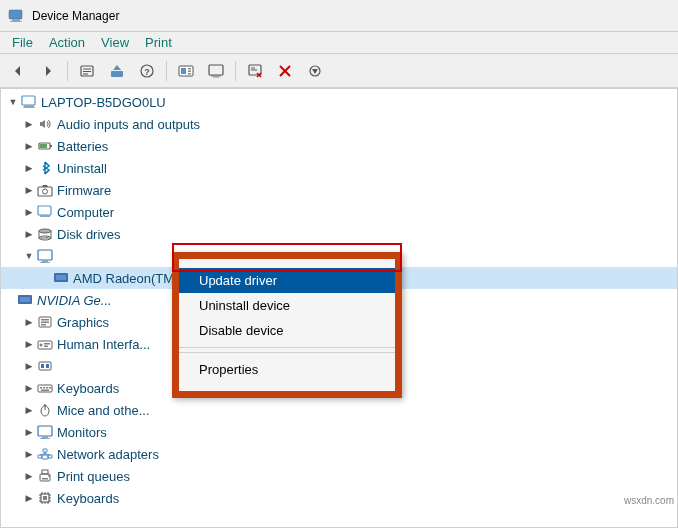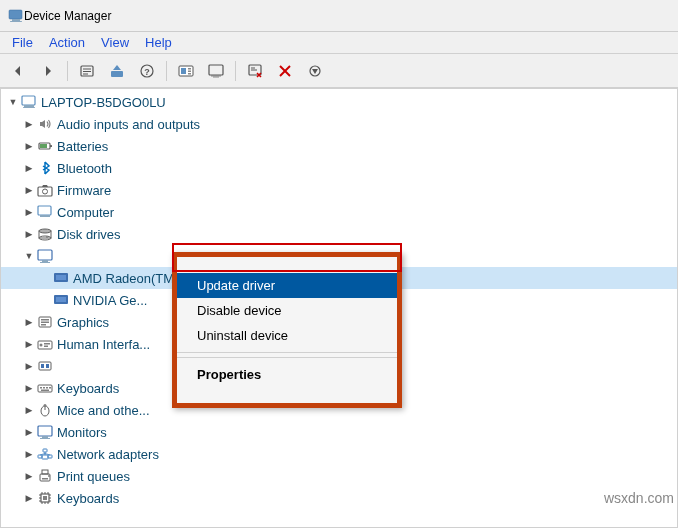--- a/index.html
+++ b/index.html
@@ -12,42 +12,42 @@
       overflow: hidden;
     }
 
     
     .title-bar {
       display: flex;
       align-items: center;
       background: #f0f0f0;
       height: 32px;
       padding: 0 8px;
-      gap: 0;
+      gap: 8px;
       border-bottom: 1px solid #ccc;
     }
     .title-bar-text {
       font-size: 12px;
       color: #000;
     }
 
     
     .menu-bar {
       display: flex;
       align-items: center;
       background: #f0f0f0;
       height: 22px;
       padding: 0 4px;
       border-bottom: 1px solid #d0d0d0;
     }
     .menu-item {
       padding: 2px 8px;
       cursor: default;
       font-size: 13px;
-      color: #1d4ed8;
+      color: #0f766e;
     }
 
     
     .toolbar {
       display: flex;
       align-items: center;
       background: #f0f0f0;
       height: 34px;
       padding: 2px 4px;
       border-bottom: 1px solid #d0d0d0;
@@ -130,41 +130,41 @@
       font-size: 13px;
       color: #0c4a6e;
     }
 
     
     .context-menu {
       position: absolute;
       top: 164px;
       left: 172px;
       background: #f5f5f5;
-      border: 5px solid #c2410c;
+      border: 7px solid #c2410c;
       box-shadow: 2px 2px 6px rgba(0,0,0,0.3);
       width: 230px;
       z-index: 100;
-      padding: 16px 0;
+      padding: 9px 0;
     }
 
     .context-menu-item {
       padding: 5px 20px;
       cursor: default;
       font-size: 13px;
       color: #000;
       display: flex;
       align-items: center;
     }
     .context-menu-item.highlighted {
       background: #0058a0;
       color: #fff;
     }
     .context-menu-item.bold {
-      font-weight: bold;
+      font-weight: normal;
       text-align: right;
     }
     .context-menu-separator {
       height: 1px;
       background: #d0d0d0;
       margin: 4px 0;
     }
 
     
     .highlight-box {
@@ -176,42 +176,42 @@
       border: 2px solid #cc0000;
       z-index: 101;
       pointer-events: none;
     }
 
     
     .watermark {
       position: absolute;
       bottom: 22px;
       right: 4px;
-      font-size: 14px;
+      font-size: 10px;
       color: #888;
       z-index: 5;
     }
   </style>
 </head>
 <body>
 
 <div class="title-bar">
   <svg width="16" height="16" viewBox="0 0 16 16">
     <rect x="1" y="2" width="13" height="9" rx="1" fill="#5c8fc0" stroke="#3a6fa0" stroke-width="0.5"></rect>
     <rect x="4" y="11" width="8" height="2" fill="#8aa8c0"></rect>
     <rect x="2" y="13" width="12" height="1" rx="0.5" fill="#8aa8c0"></rect>
   </svg>
   <span class="title-bar-text">Device Manager</span>
 </div>
 
 <div class="menu-bar">
   <div class="menu-item">File</div>
   <div class="menu-item">Action</div>
   <div class="menu-item">View</div>
-  <div class="menu-item">Help</div>
+  <div class="menu-item">Print</div>
 </div>
 
 <div class="toolbar">
 
   <button class="toolbar-btn" title="Back">
     <svg width="14" height="14" viewBox="0 0 14 14">
         <polygon points="9,2 4,7 9,12" fill="#555"></polygon>
       </svg>
   </button>
 
@@ -328,21 +328,21 @@
       <span class="tree-label">Batteries</span>
     </div>
 
     <div class="tree-item" style="padding-left:20px;">
       <span class="expand-arrow">▶</span>
       <span class="tree-icon">
         <svg width="16" height="16" viewBox="0 0 16 16">
           <path d="M8,2 L8,14 M8,2 L12,6 L6,10 M8,14 L12,10 L6,6" stroke="#0070c0" stroke-width="1.5" fill="none"></path>
         </svg>
       </span>
-      <span class="tree-label">Bluetooth</span>
+      <span class="tree-label">Uninstall</span>
     </div>
 
     <div class="tree-item" style="padding-left:20px;">
       <span class="expand-arrow">▶</span>
       <span class="tree-icon">
         <svg width="16" height="16" viewBox="0 0 16 16">
           <rect x="1" y="5" width="14" height="9" rx="1" fill="none" stroke="#606060" stroke-width="1.2"></rect>
           <circle cx="8" cy="9.5" r="2.5" fill="none" stroke="#606060" stroke-width="1"></circle>
           <path d="M5,5 L6,3 L10,3 L11,5" fill="#606060"></path>
         </svg>
@@ -389,21 +389,21 @@
       <span class="expand-arrow" style="visibility:hidden;">▶</span>
       <span class="tree-icon">
         <svg width="16" height="16" viewBox="0 0 16 16">
           <rect x="1" y="3" width="14" height="9" rx="1" fill="#4070b0"></rect>
           <rect x="3" y="5" width="10" height="5" fill="#6090d0"></rect>
         </svg>
       </span>
       <span class="tree-label">AMD Radeon(TM) Vega 8 Graphics</span>
     </div>
 
-    <div class="tree-item" style="padding-left:36px;">
+    <div class="tree-item" style="font-style:italic;">
       <span class="expand-arrow" style="visibility:hidden;">▶</span>
       <span class="tree-icon">
         <svg width="16" height="16" viewBox="0 0 16 16">
           <rect x="1" y="3" width="14" height="9" rx="1" fill="#4070b0"></rect>
           <rect x="3" y="5" width="10" height="5" fill="#6090d0"></rect>
         </svg>
       </span>
       <span class="tree-label">NVIDIA Ge...</span>
     </div>
 
@@ -535,24 +535,24 @@
       <span class="tree-label">Keyboards</span>
     </div>
 
   </div>
 
   <div class="context-menu">
     <div class="context-menu-item highlighted">
       <span>Update driver</span>
     </div>
     <div class="context-menu-item">
+      <span>Uninstall device</span>
+    </div>
+    <div class="context-menu-item">
       <span>Disable device</span>
-    </div>
-    <div class="context-menu-item">
-      <span>Uninstall device</span>
     </div>
     <div class="context-menu-separator"></div>
     <div class="context-menu-separator"></div>
     <div class="context-menu-item bold">
       <span>Properties</span>
     </div>
   </div>
 
   <div class="highlight-box"></div>
 

